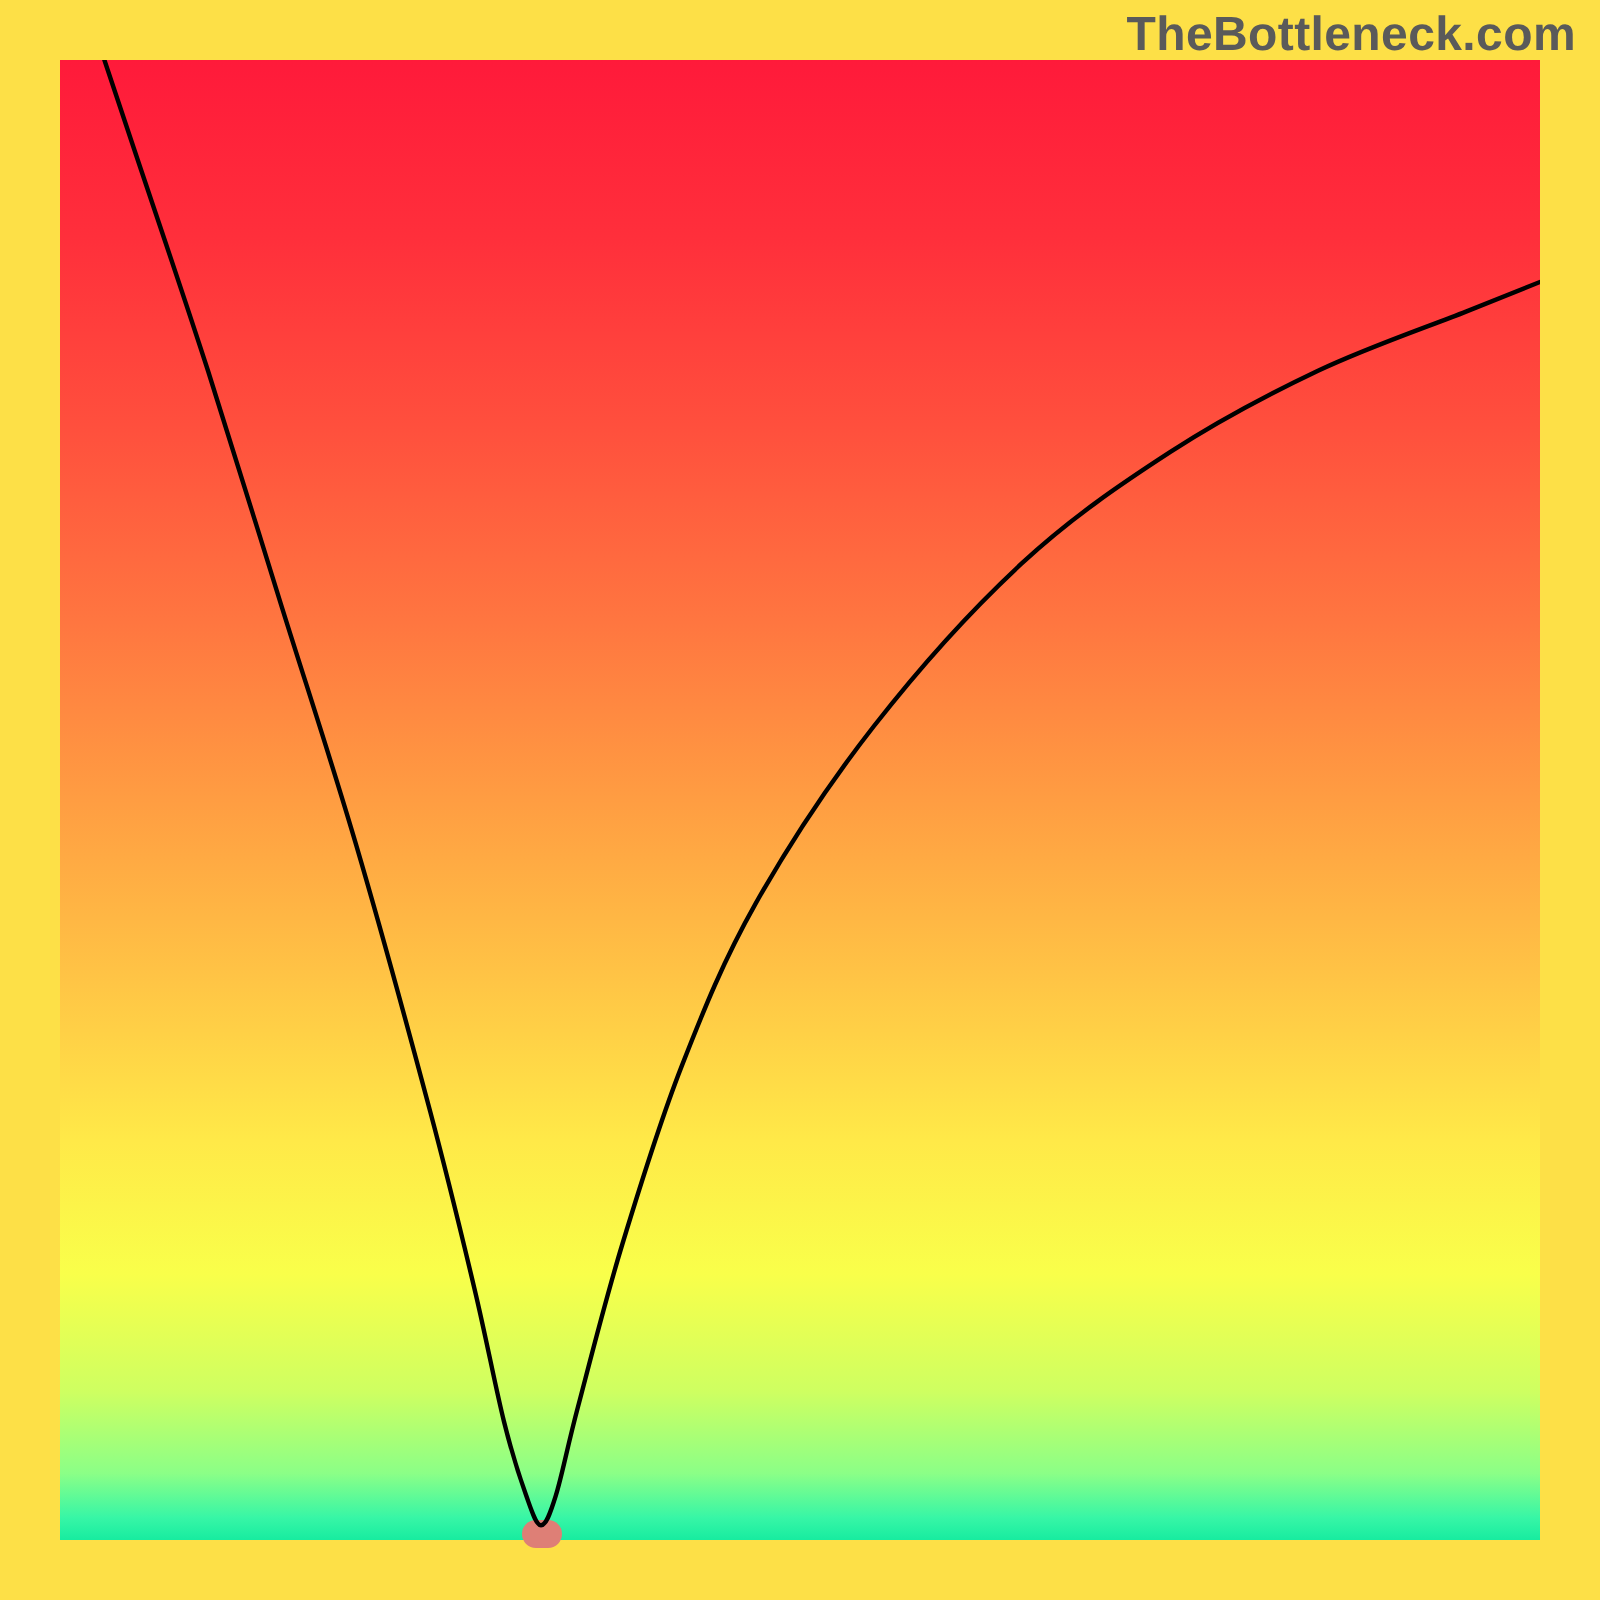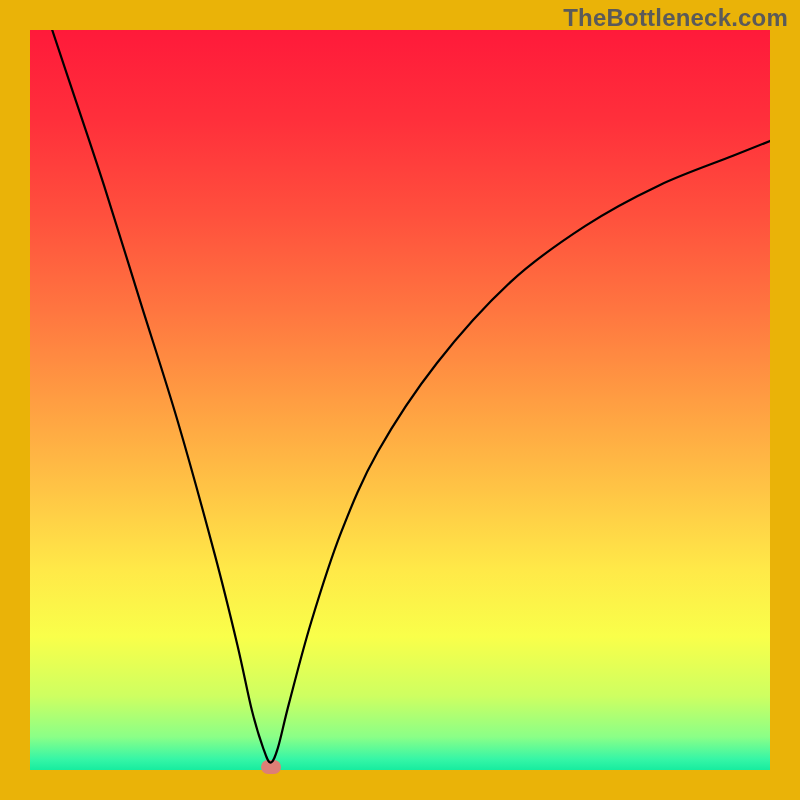--- a/index.html
+++ b/index.html
@@ -1,21 +1,21 @@
 <!DOCTYPE html>
 <html><head>
 <meta charset="utf-8">
 <style>
   * { margin: 0; padding: 0; box-sizing: border-box; }
   html, body { width: 800px; height: 800px; overflow: hidden; background: #000; }
   .frame {
     position: relative;
     width: 800px;
     height: 800px;
-    background: #eab308;
+    background: #fde047;
   }
   .watermark {
     position: absolute;
     top: 4px;
     right: 12px;
     font-family: Arial, Helvetica, sans-serif;
     font-size: 24px;
     font-weight: 600;
     color: #5a5a5a;
     letter-spacing: 0.2px;

